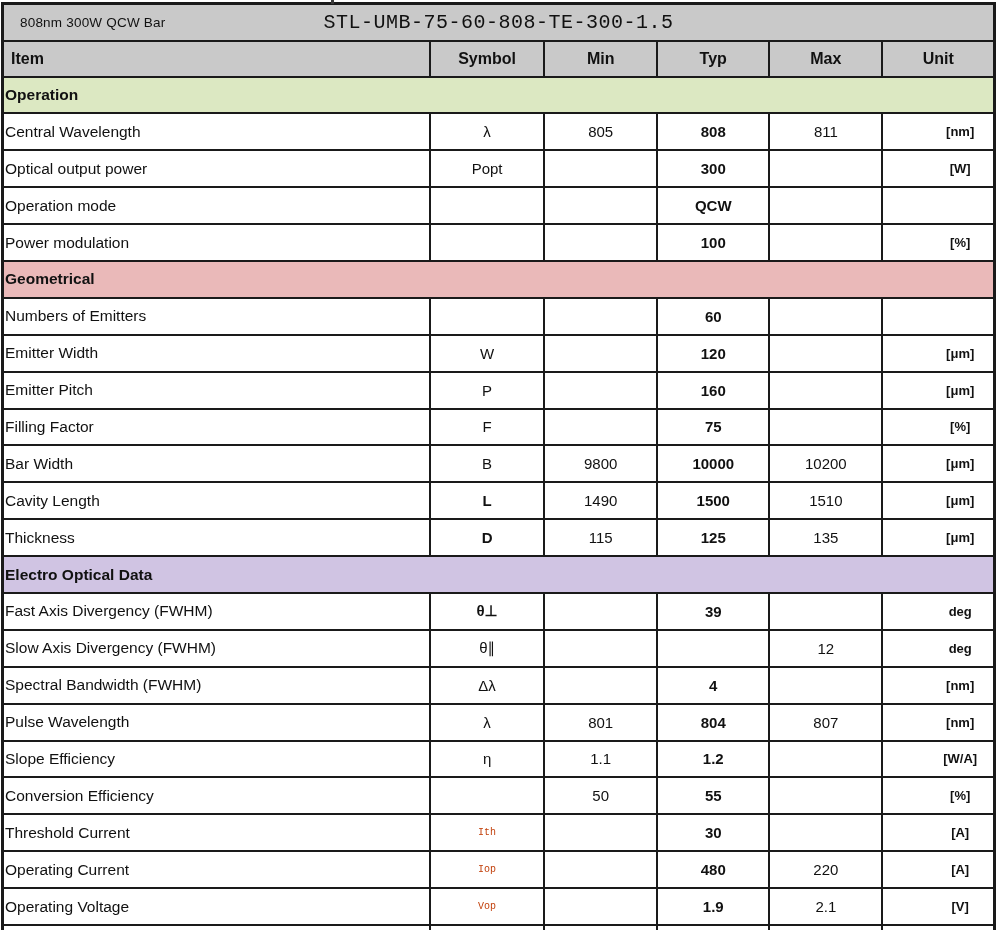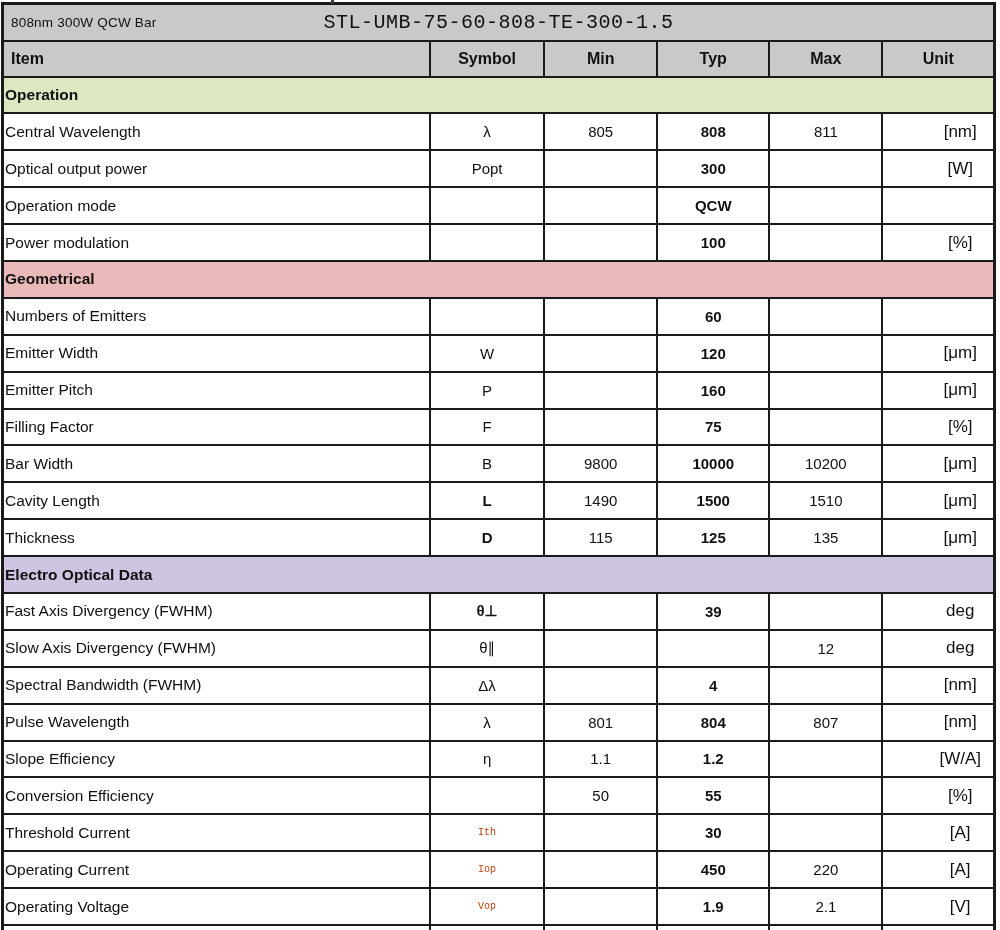--- a/index.html
+++ b/index.html
@@ -48,21 +48,21 @@
   tr.header-row{height:36px;}
   tr.partial-row{height:14px;}
   tr.partial-row td{border-bottom:none;}
 
   .title-cell{
     background:var(--gray);
     position:relative;
     text-align:center;
   }
   .product-name{
-    position:absolute;left:7px;top:50%;
+    position:absolute;left:16px;top:50%;
     transform:translateY(-50%);
     font-size:13.5px;
     letter-spacing:0.2px;
     text-align:right;
   }
   .model-number{
     font-family:"Liberation Mono", monospace;
     font-size:20px;
     font-weight:normal;
     letter-spacing:0.5px;
@@ -80,21 +80,21 @@
     font-size:15.5px;
     text-align:left;
     padding-left:1px;
   }
   td.col-item{
     text-align:left;
     padding-left:1px;
     font-size:15.5px;
   }
   td.col-typ{font-weight:bold;}
-  td.col-unit{font-weight:normal;font-size:17px;padding-left:48px;}
+  td.col-unit{font-weight:bold;font-size:13px;padding-left:48px;}
   td.col-symbol{font-size:15px;}
   td.sym-bold{font-weight:bold;}
   td.sym-mono{
     font-family:"Liberation Mono", monospace;
     font-size:10px;
     color:#c2410c;
     font-weight:normal;
   }
 </style>
 </head>
@@ -280,21 +280,21 @@
           <td class="col-symbol sym-mono">Ith</td>
           <td class="col-min"></td>
           <td class="col-typ">30</td>
           <td class="col-max"></td>
           <td class="col-unit">[A]</td>
         </tr>
         <tr>
           <td class="col-item">Operating Current</td>
           <td class="col-symbol sym-mono">Iop</td>
           <td class="col-min"></td>
-          <td class="col-typ">450</td>
+          <td class="col-typ">480</td>
           <td class="col-max">220</td>
           <td class="col-unit">[A]</td>
         </tr>
         <tr>
           <td class="col-item">Operating Voltage</td>
           <td class="col-symbol sym-mono">Vop</td>
           <td class="col-min"></td>
           <td class="col-typ">1.9</td>
           <td class="col-max">2.1</td>
           <td class="col-unit">[V]</td>

